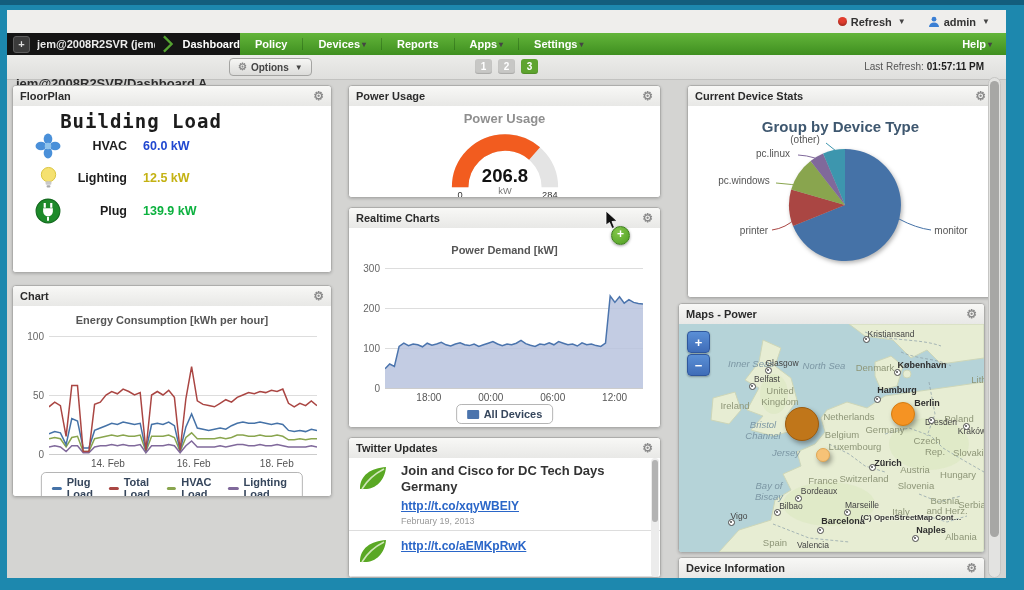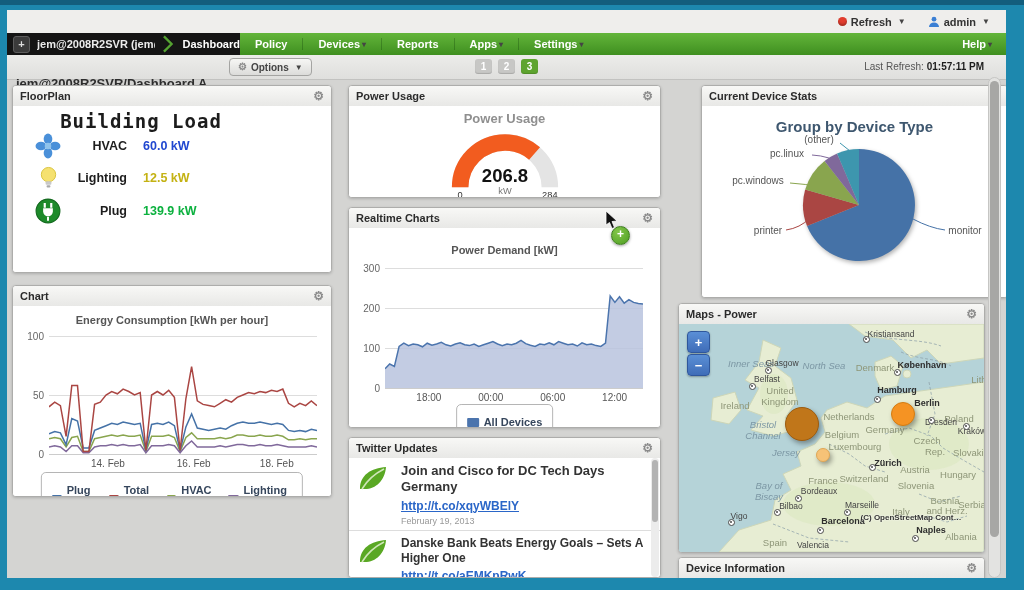--- a/index.html
+++ b/index.html
@@ -61,21 +61,21 @@
   .fp-label{position:absolute;left:52px;top:6px;width:62px;text-align:right;font-size:12.5px;font-weight:bold;color:#1d1d1d;}
   .fp-value{position:absolute;left:130px;top:6px;font-size:12.5px;font-weight:bold;}
 
   
   .c-title{position:absolute;width:100%;text-align:center;font-size:11px;font-weight:bold;color:#555;}
   .plot{position:absolute;}
   .gl{position:absolute;left:0;width:100%;border-top:1px solid #ddd;height:0;}
   .ylab{position:absolute;right:100%;margin-right:5px;transform:translateY(-50%);font-size:10px;color:#666;white-space:nowrap;}
   .xlab{position:absolute;top:100%;margin-top:4px;transform:translateX(-50%);font-size:10px;color:#555;white-space:nowrap;}
   .plot svg{position:absolute;left:0;top:0;}
-  .legend-box{position:absolute;display:inline-flex;align-items:center;gap:10px;padding:11px 10px;
+  .legend-box{position:absolute;display:inline-flex;align-items:center;gap:10px;padding:3px 10px;
     background:#fff;border:1px solid #b5b5b5;border-radius:5px;font-size:11px;font-weight:bold;color:#36465c;}
   .li-item{display:flex;align-items:center;gap:5px;cursor:pointer;}
   .li-dash{width:16px;height:3px;border-radius:2px;}
   .li-box{width:12px;height:9px;border-radius:1px;}
 
   
   .pie-lab{position:absolute;font-size:10px;color:#555;white-space:nowrap;}
   #pie-title{position:absolute;width:100%;text-align:center;top:12px;font-size:15px;font-weight:bold;color:#3E576F;}
 
   
@@ -357,32 +357,31 @@
               <div><span class="tw-link">http://t.co/xqyWBElY</span><span class="tw-suffix"></span></div>
               <div class="tw-date">February 19, 2013</div>
             </div>
           </div>
           <div class="tw-item">
             <div class="tw-icon"><svg width="36" height="32" viewBox="0 0 32 32">
                 <path d="M3 26 C3 12 14 5 29 4 C28 18 18 27 6 26 Z" fill="#5aa824"></path>
                 <path d="M5 26 C11 16 19 10 27 6" stroke="#cfe6b8" stroke-width="1.6" fill="none"></path>
               </svg></div>
             <div style="flex:1">
-              <div class="tw-title">Danske Bank Beats Energy Goals – Sets A Higher One</div>
               <div><span class="tw-link">http://t.co/aEMKpRwK</span><span class="tw-suffix"></span></div>
             </div>
           </div>
         </div>
       <div id="tw-scroll">
           <div id="tw-thumb"></div>
         </div>
     </div>
   </div>
 
-  <div class="panel" style="left:694px;top:75px;width:307px;height:213px;">
+  <div class="panel" style="left:680px;top:75px;width:307px;height:213px;">
     <div class="panel-h">
         <span>Current Device Stats</span>
       <span class="gear"></span>
       </div>
     <div class="pcontent">
       <div id="pie-title">Group by Device Type</div>
       <svg width="140" height="140" viewBox="0 0 200 200" style="position:absolute;left:87px;top:29px;">
         <g style="filter:drop-shadow(2px 3px 3px rgba(0,0,0,.3))">
           <path d="M100,100 L100,20 A80,80 0 1 1 25.8,130 Z" fill="#4572A7"></path>
           <path d="M100,100 L25.8,130 A80,80 0 0 1 23.1,78 Z" fill="#AA4643"></path>

